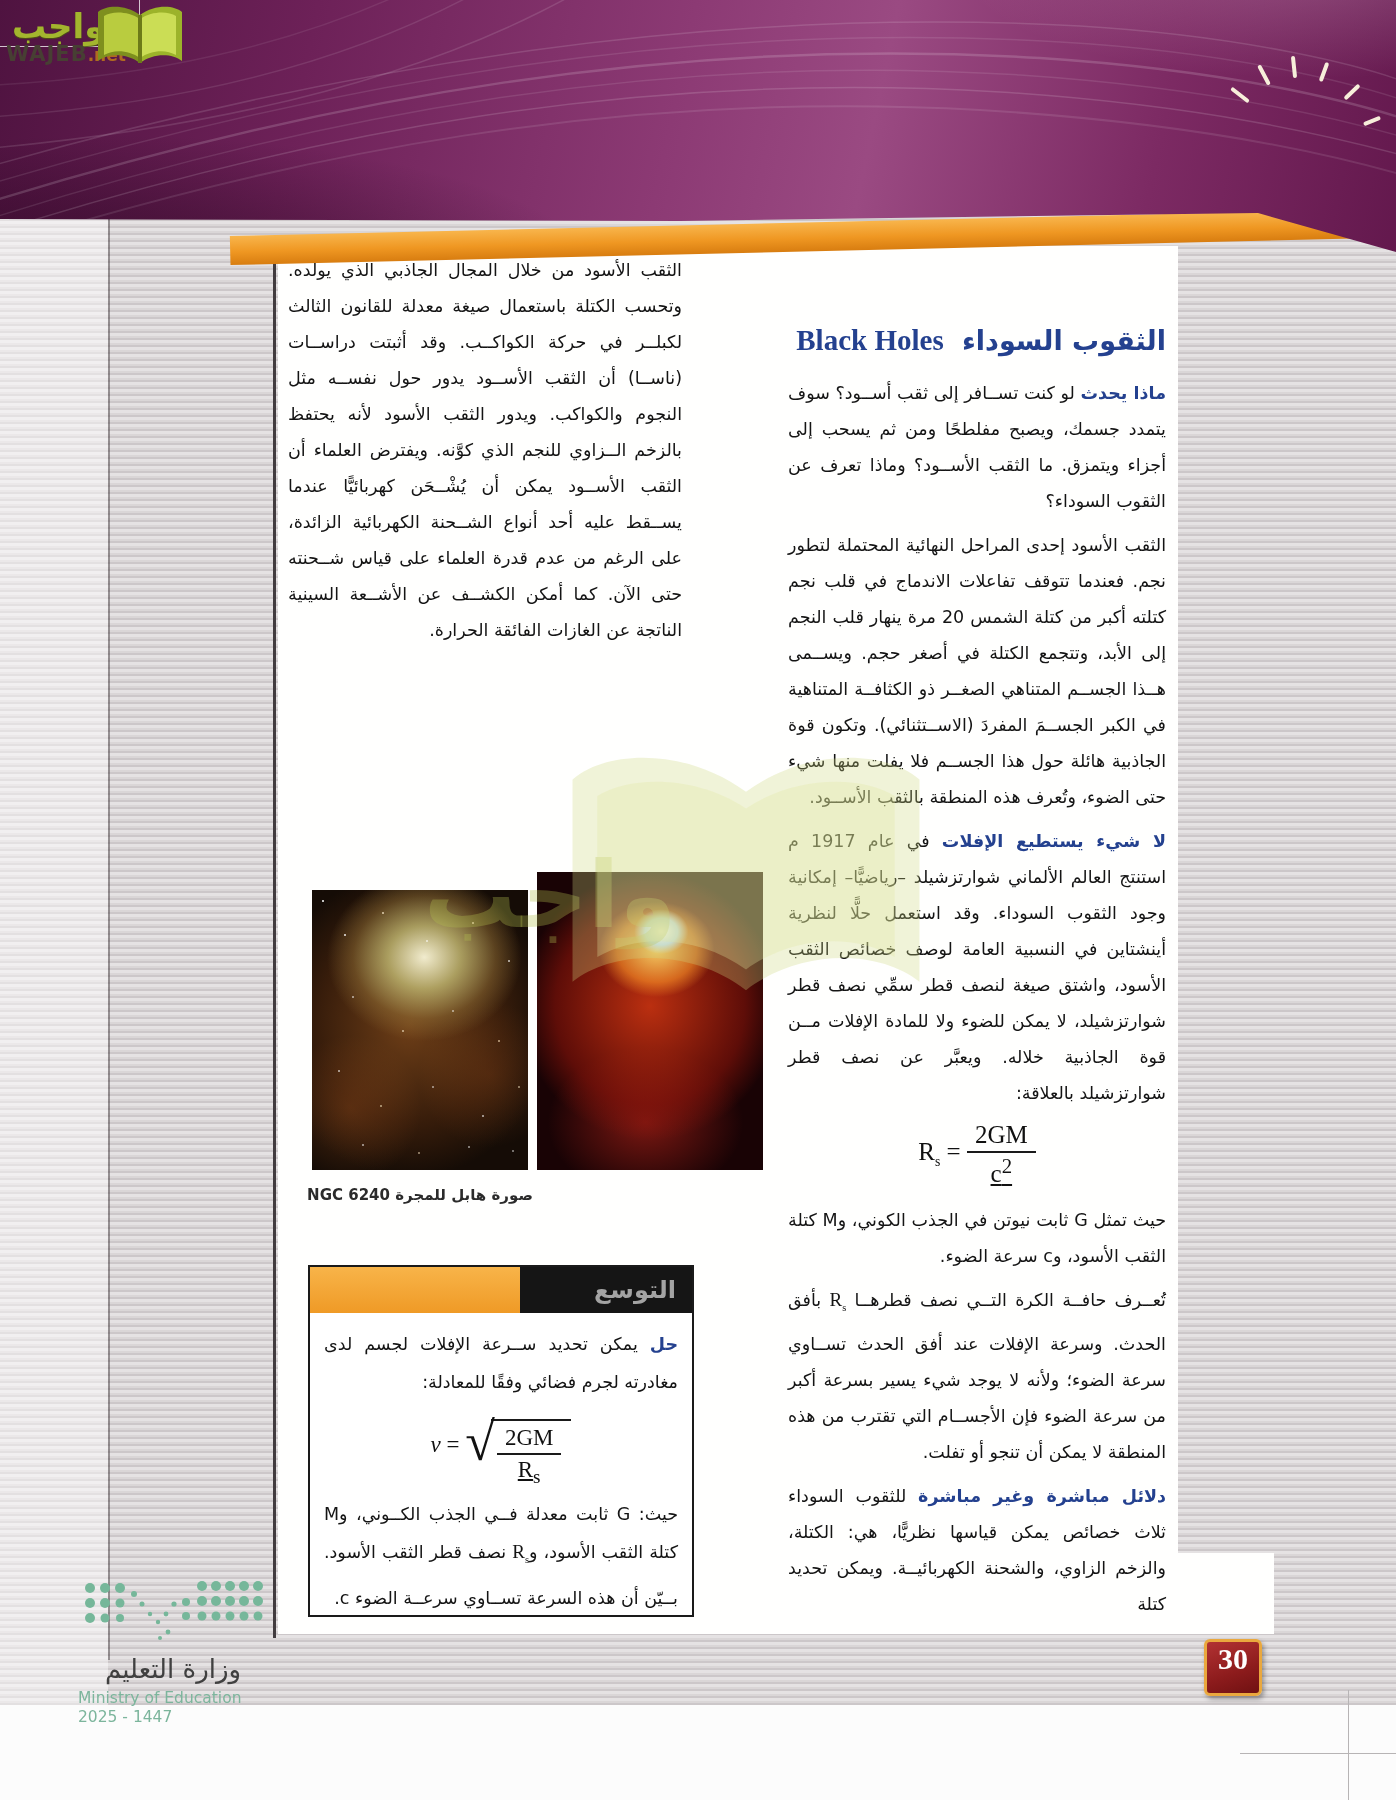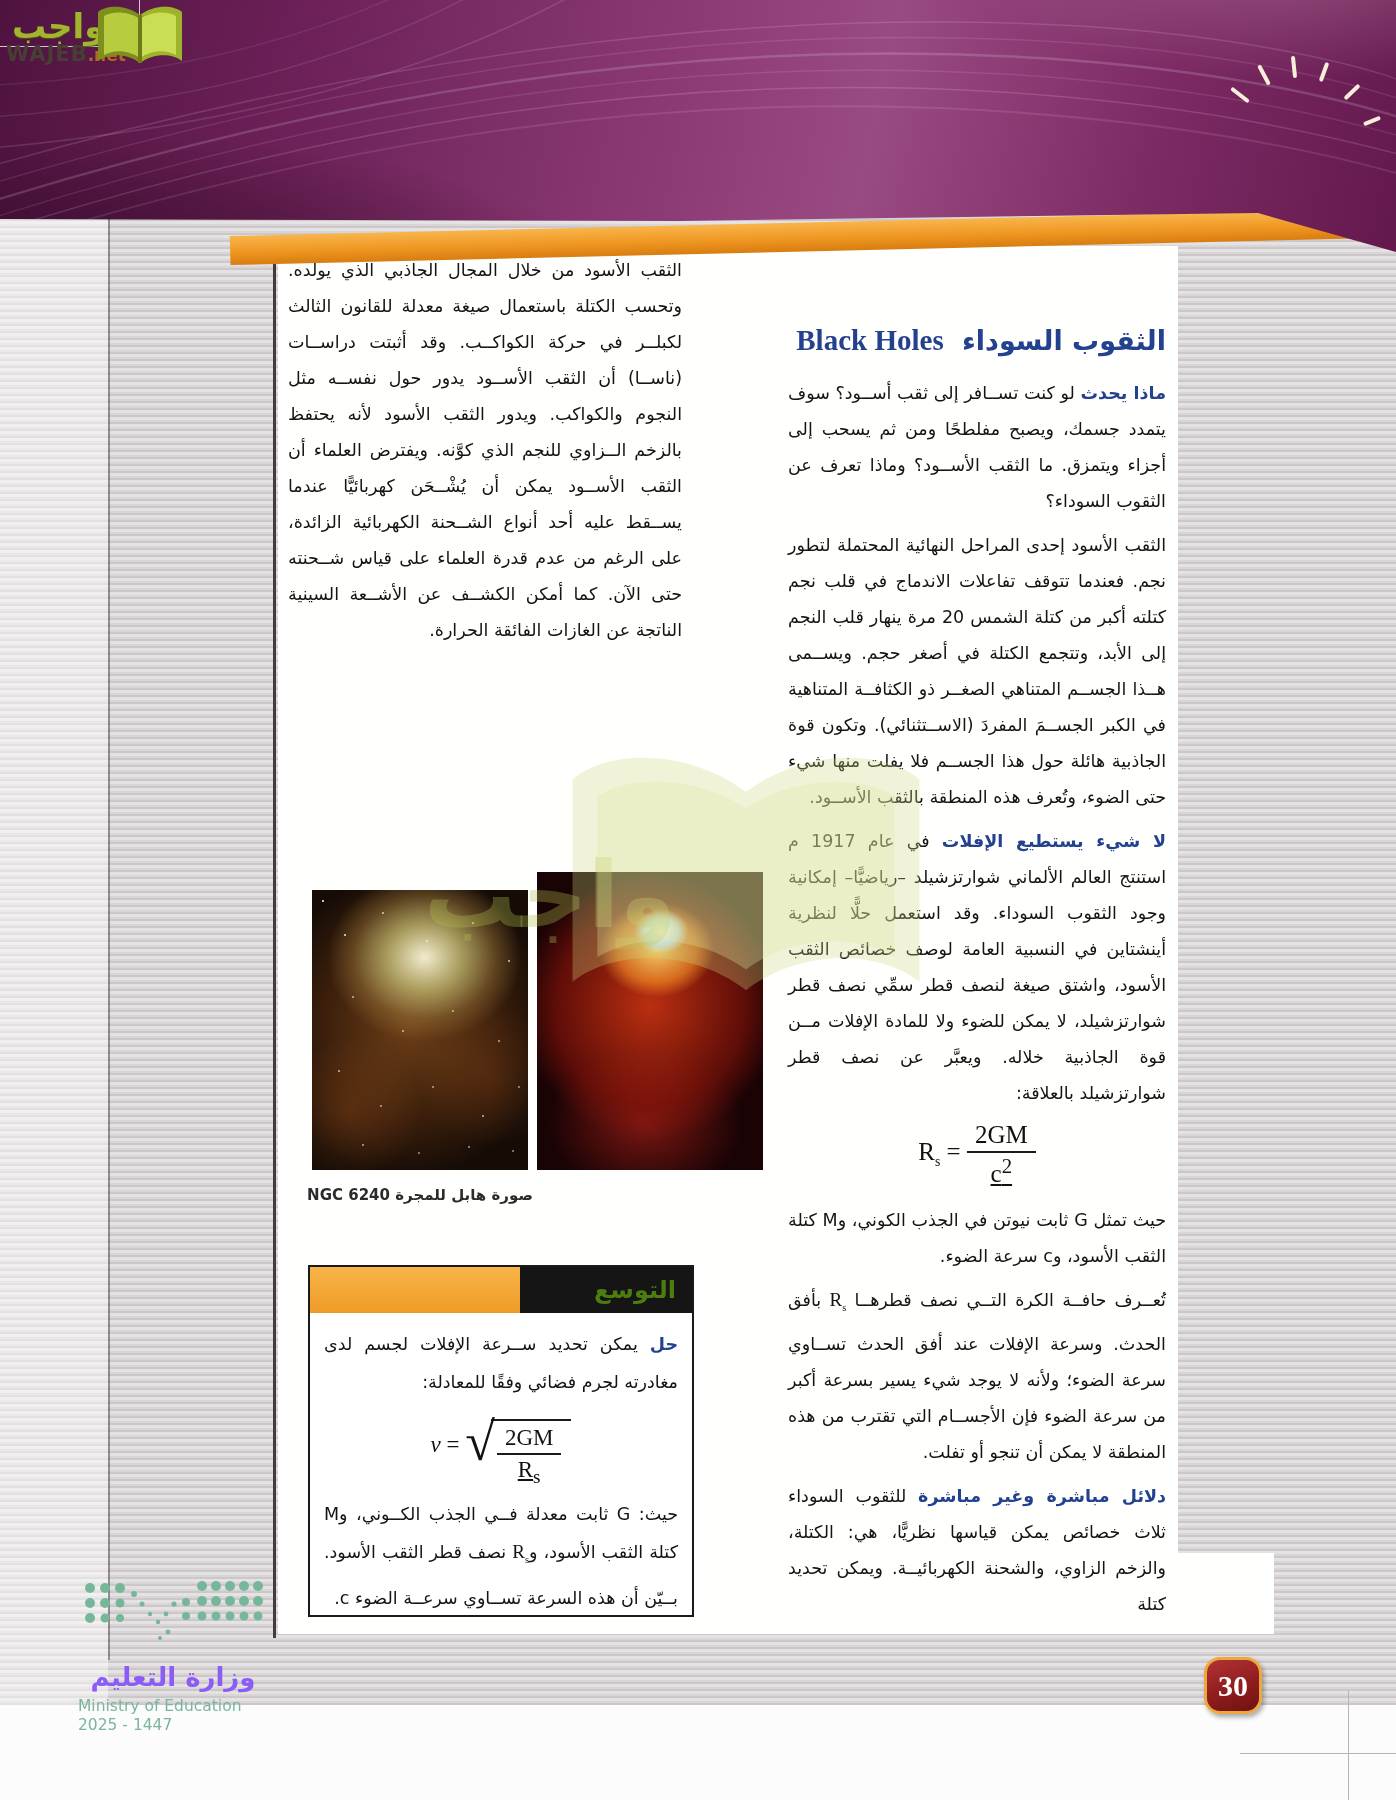--- a/index.html
+++ b/index.html
@@ -96,42 +96,42 @@
      160px 215px 0 rgba(255,255,255,.7),196px 186px 0 rgba(255,240,205,.6),40px 244px 0 rgba(255,255,255,.65),
      96px 252px 0 rgba(255,235,200,.6),146px 246px 0 rgba(255,255,255,.6),190px 250px 0 rgba(255,255,255,.55);}
   .caption{position:absolute;z-index:7;font-size:15px;font-weight:bold;color:#2b2b2b;direction:rtl;line-height:23px;}
   .cap-hubble{left:298px;top:1184px;width:244px;text-align:center;}
   .cap-chandra{left:528px;top:1180px;width:252px;text-align:right;}
 
   
   .expand{position:absolute;left:308px;top:1265px;width:386px;height:352px;background:#fff;
     border:2.5px solid #1a1a1a;box-sizing:border-box;z-index:7;}
   .expand-header{display:flex;direction:rtl;height:46px;}
-  .eh-black{background:#151515;color:#4d7c0f;flex:0 0 172px;display:flex;align-items:center;
+  .eh-black{background:#151515;color:#a3a3a3;flex:0 0 172px;display:flex;align-items:center;
     padding-right:16px;font-weight:bold;font-size:24px;box-sizing:border-box;}
   .eh-orange{background:linear-gradient(180deg,#f8b449,#ef9a26);flex:1;}
   .expand-body{padding:12px 14px 0;direction:rtl;font-size:17.5px;line-height:38px;text-align:justify;color:#141414;}
   .expand-body p{margin:0;}
   .expand-body .equation{font-size:23px;margin:6px 0 8px;}
 
   
   .watermark{position:absolute;z-index:9;pointer-events:none;}
   .wm-text{position:absolute;left:424px;top:842px;font-size:92px;font-weight:bold;
     color:rgba(178,190,80,.33);direction:rtl;}
   .wm-book{position:absolute;left:556px;top:726px;}
 
   
   .badge{position:absolute;left:1204px;top:1639px;width:58px;height:57px;z-index:8;
-    background:linear-gradient(160deg,#b23233,#8c1b1c 60%,#6f1112);border:3px solid #eaa83e;border-radius:16px;
-    color:#fff;display:flex;align-items:center;justify-content:center;font-size:30px;font-weight:bold;
-    font-family:"Liberation Serif",serif;box-shadow:2px 3px 5px rgba(0,0,0,.35);box-sizing:border-box;margin-top:18px;}
+    background:linear-gradient(160deg,#b23233,#8c1b1c 60%,#6f1112);border:3px solid #eaa83e;border-radius:6px;
+    color:#fff;display:flex;justify-content:center;font-size:30px;font-weight:bold;
+    font-family:"Liberation Serif",serif;box-shadow:2px 3px 5px rgba(0,0,0,.35);box-sizing:border-box;}
 
   
   .moe{position:absolute;left:78px;top:1576px;width:190px;z-index:3;}
-  .moe-ar{font-size:26px;font-weight:bold;text-align:center;direction:rtl;color:#8b5cf6;margin-top:10px;}
+  .moe-ar{font-size:26px;font-weight:normal;text-align:center;direction:rtl;color:#404040;margin-top:2px;}
   .moe-en{font-size:15.5px;color:#7cb59c;margin-top:5px;}
   .moe-years{font-size:15.5px;color:#7cb59c;margin-top:1px;}
 </style>
 </head>
 <body>
 
 <div class="canvas">
 
   <div class="stripes"></div>
   <div class="left-lighten"></div>

